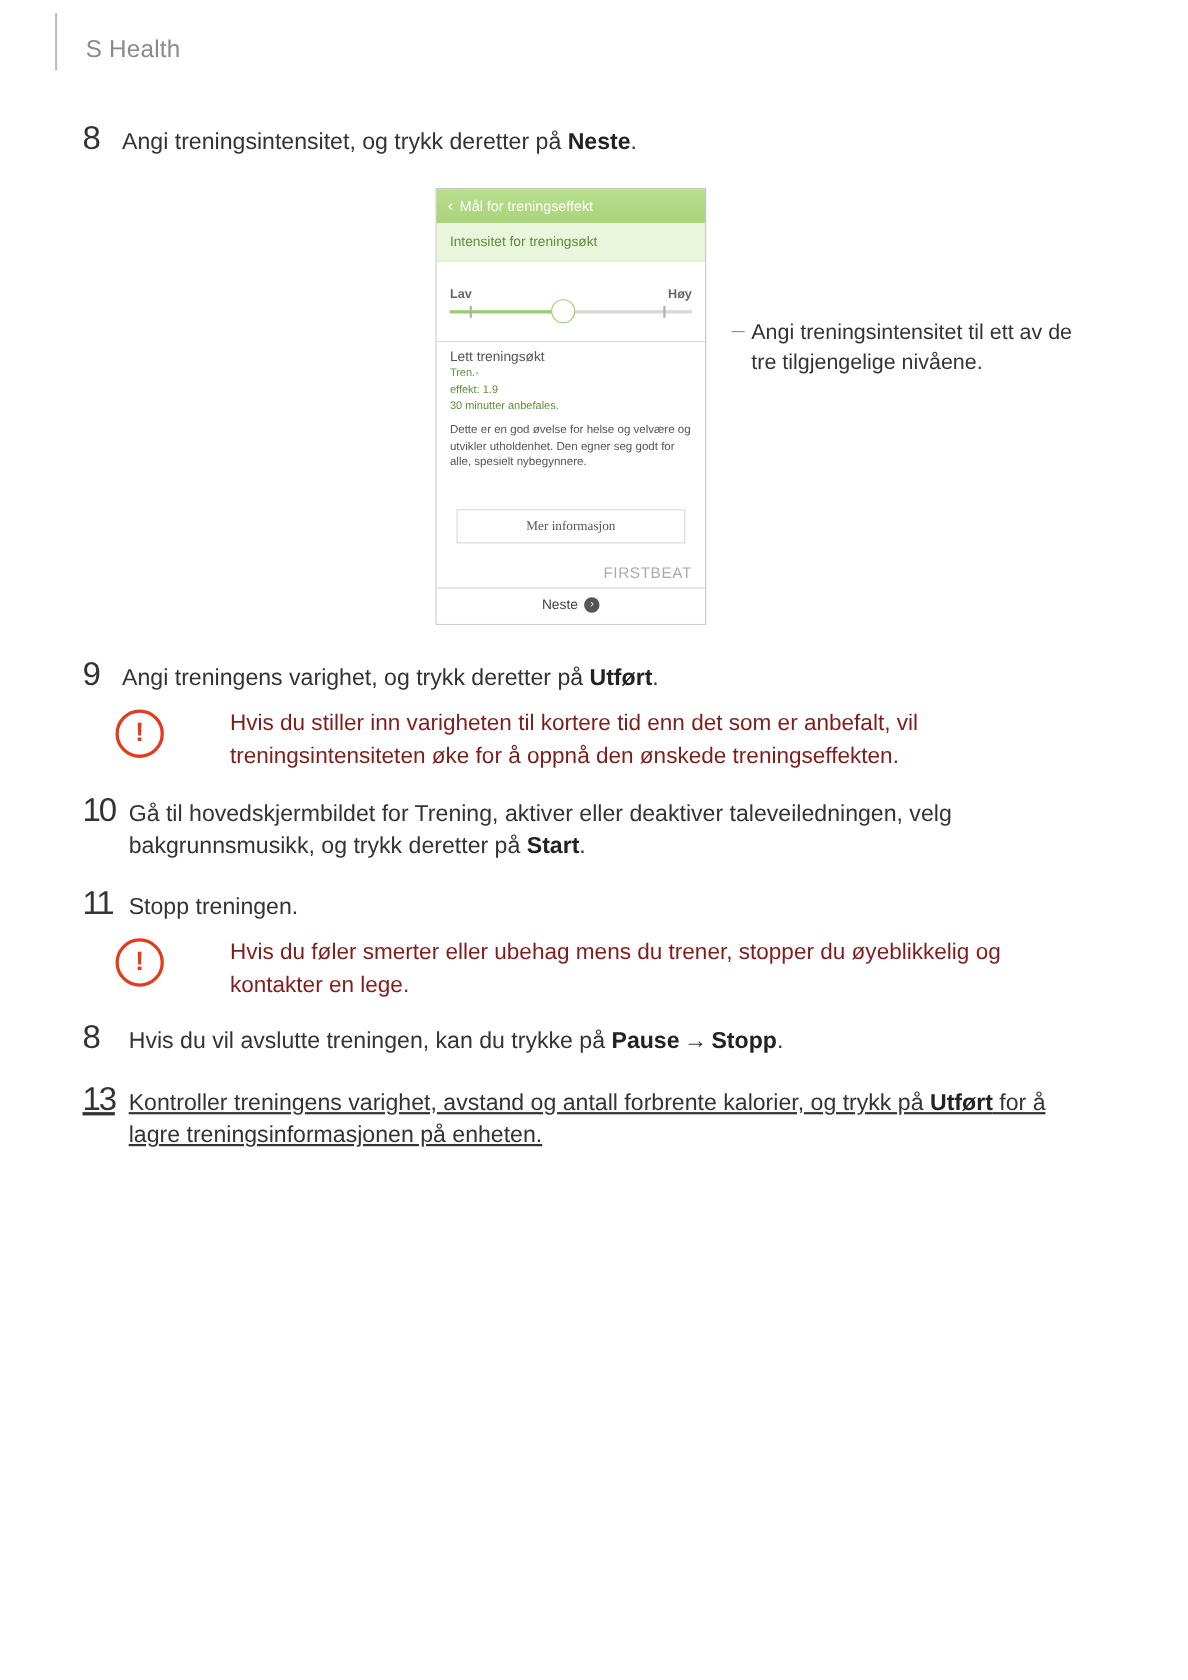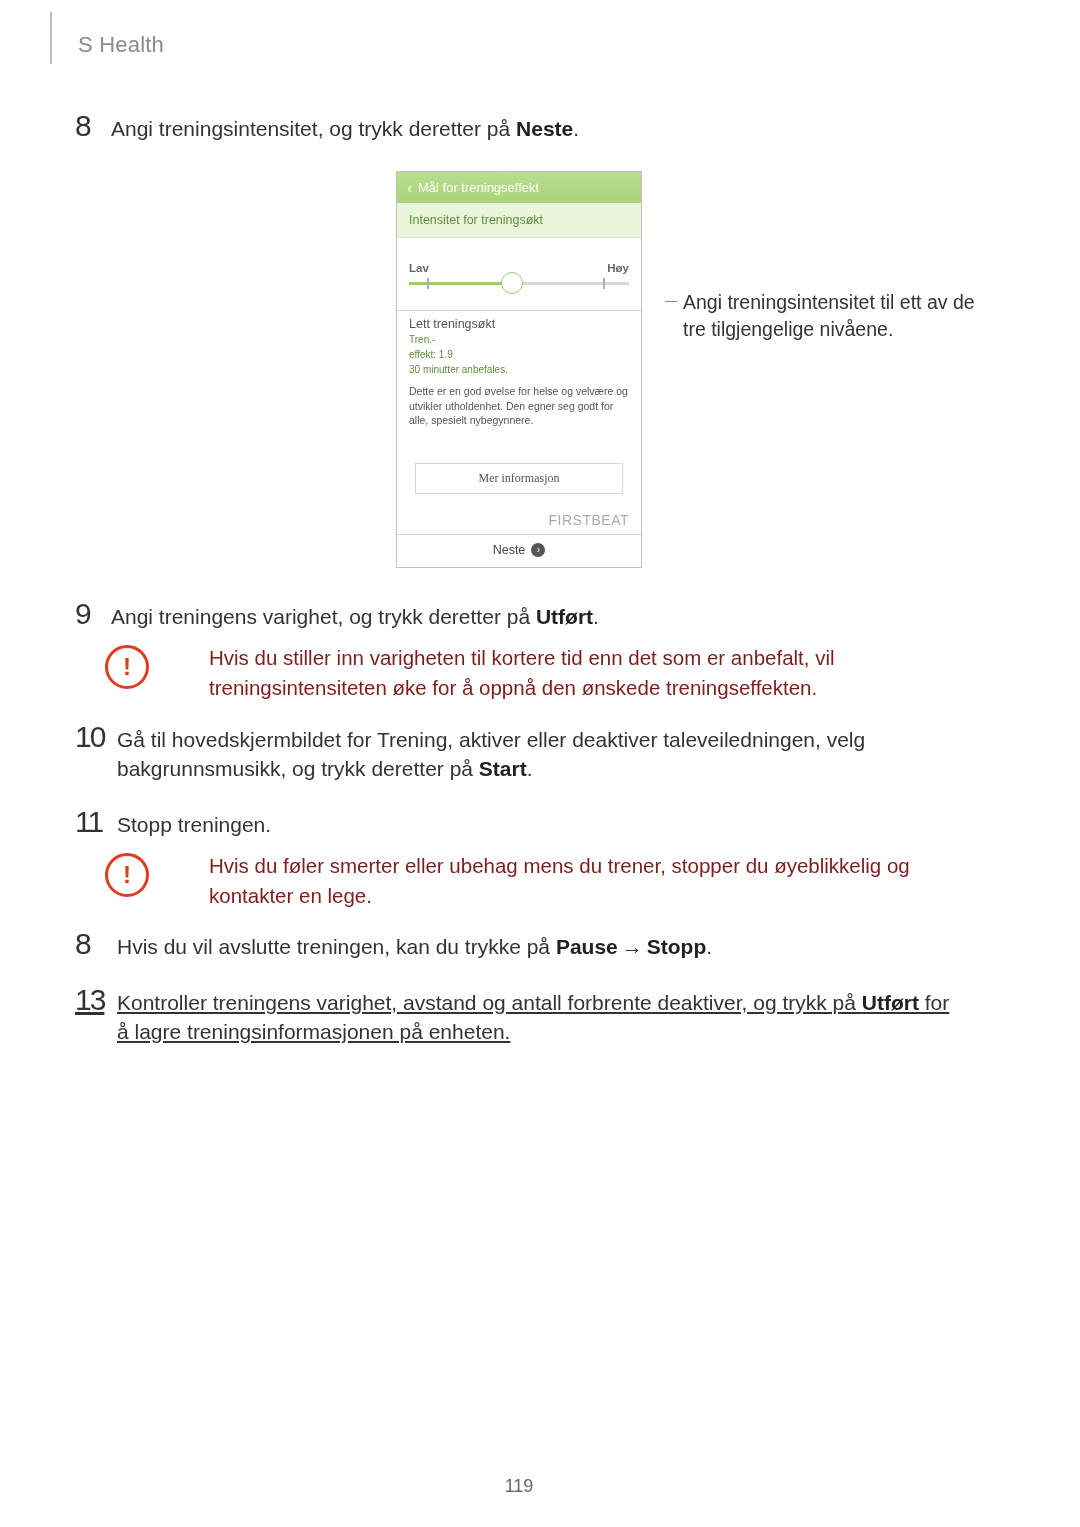--- a/index.html
+++ b/index.html
@@ -285,18 +285,17 @@
   <div class="step-row">
     <div class="step-num wide">8</div>
     <div class="step-text">
       <span>Hvis du vil avslutte treningen, kan du trykke på </span><span class="bold">Pause</span><span class="arrow">→</span><span class="bold">Stopp</span><span>.</span>
     </div>
   </div>
 
   <div class="step-row" style="margin-top:22px;text-decoration:underline;">
     <div class="step-num wide">13</div>
     <div class="step-text">
-      <span>Kontroller treningens varighet, avstand og antall forbrente deaktiver, og trykk på </span><span class="bold">Utført</span><span> for å lagre treningsinformasjonen på enheten.</span>
-    </div>
-  </div>
-
-  <div class="page-num">119</div>
+      <span>Kontroller treningens varighet, avstand og antall forbrente kalorier, og trykk på </span><span class="bold">Utført</span><span> for å lagre treningsinformasjonen på enheten.</span>
+    </div>
+  </div>
+
 </div>
 
 </body></html>

